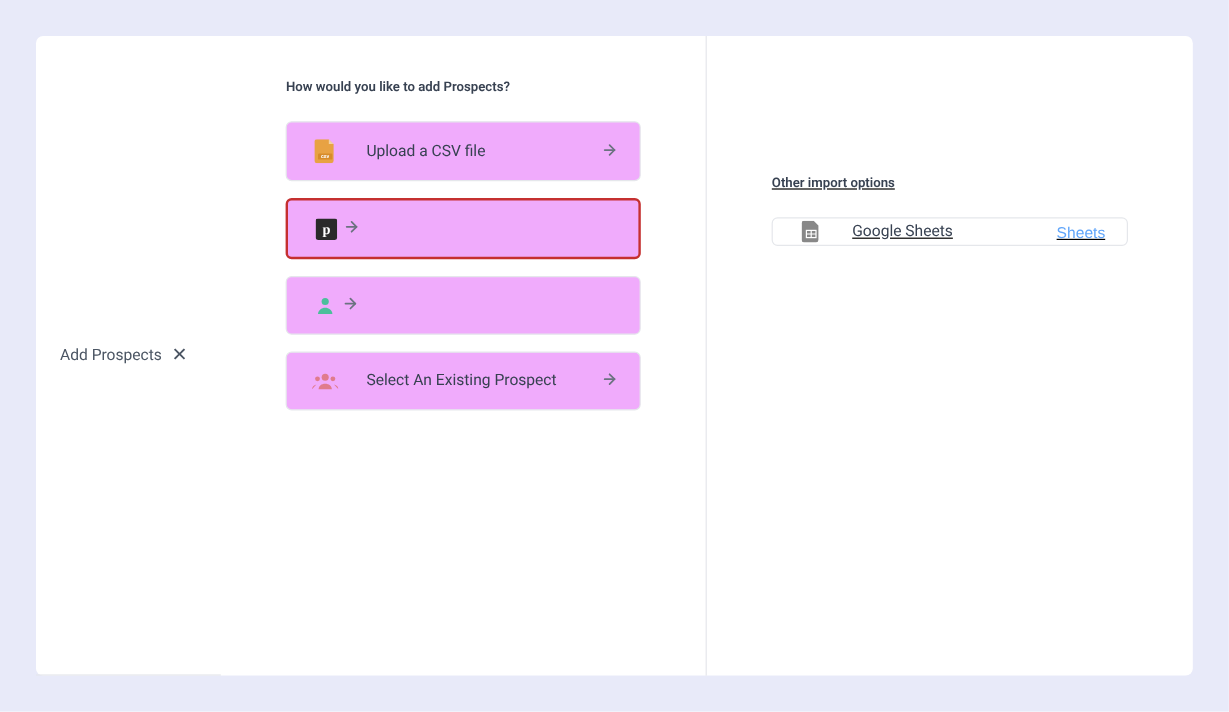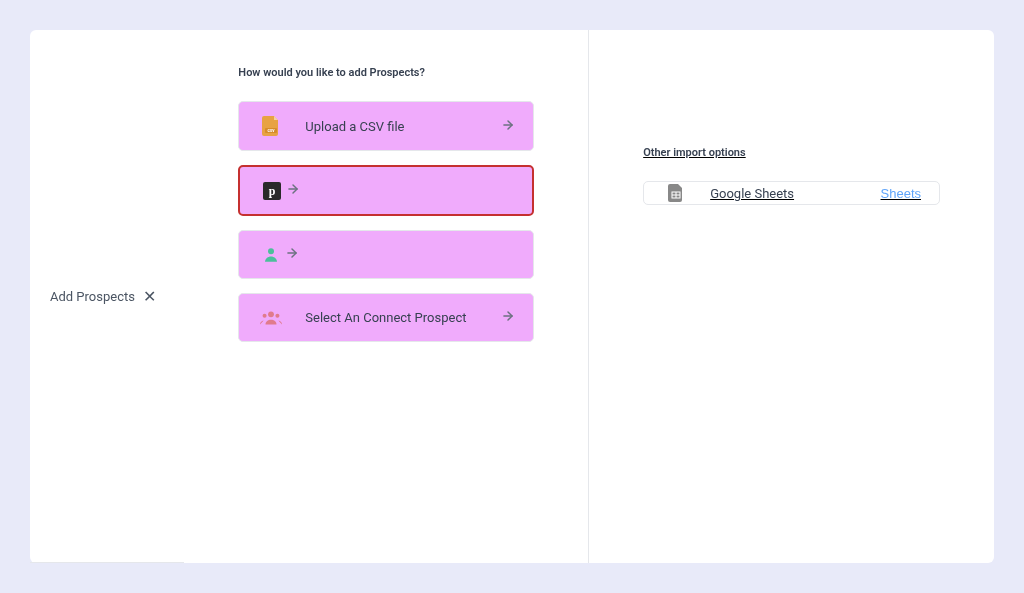--- a/index.html
+++ b/index.html
@@ -185,21 +185,21 @@
         <span class="option-icon">
           <svg width="22" height="18" viewBox="0 0 24 18" fill="#e07b8c">
               <circle cx="12" cy="5" r="3.2"></circle>
               <circle cx="5" cy="6.5" r="2.2"></circle>
               <circle cx="19" cy="6.5" r="2.2"></circle>
               <path d="M6 16c0-3 2.7-5 6-5s6 2 6 5"></path>
               <path d="M0 16c0-2 1.5-3.8 4-4.3"></path>
               <path d="M24 16c0-2-1.5-3.8-4-4.3"></path>
             </svg>
         </span>
-        <span class="option-label">Select An Connect Prospect</span>
+        <span class="option-label">Select An Existing Prospect</span>
         <span class="arrow-icon">
           <svg width="14" height="14" viewBox="0 0 24 24" fill="none" stroke="currentColor" stroke-width="2.5" stroke-linecap="round" stroke-linejoin="round">
               <line x1="5" y1="12" x2="19" y2="12"></line>
               <polyline points="12 5 19 12 12 19"></polyline>
             </svg>
         </span>
       </div>
 
     </div>
     <div class="right-panel">

